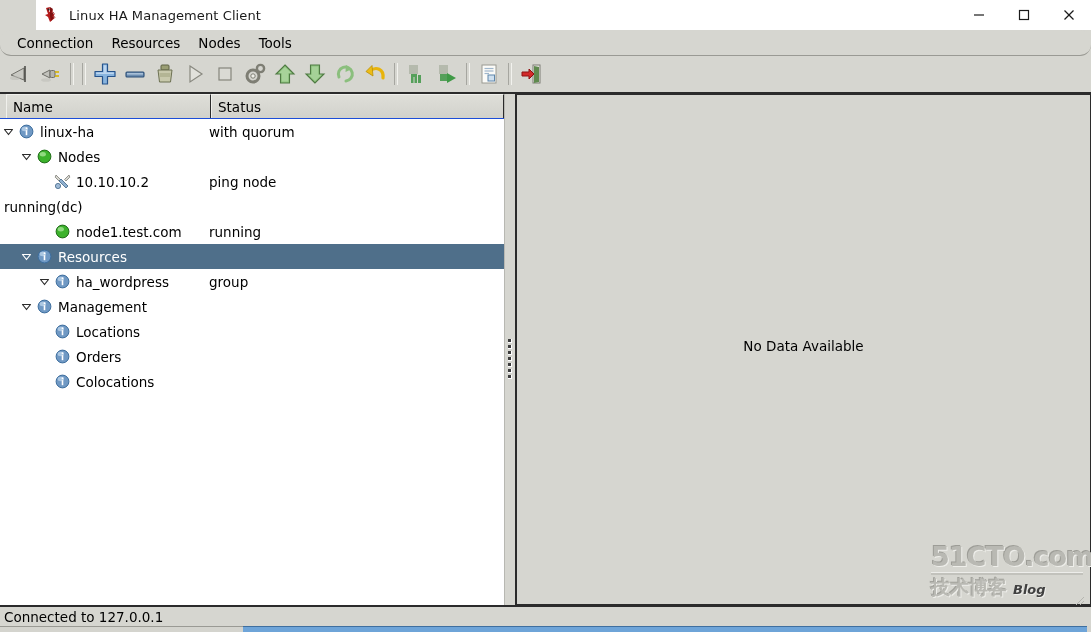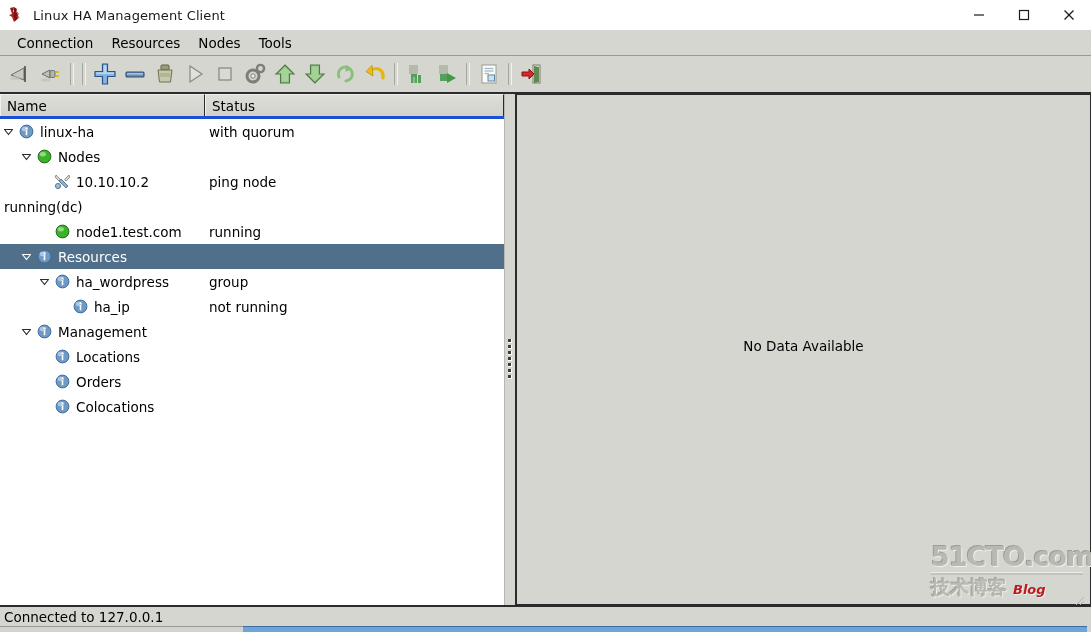--- a/index.html
+++ b/index.html
@@ -26,20 +26,21 @@
   }
 
   
   .titlebar {
     height: 30px;
     min-height: 30px;
     background: #ffffff;
     display: flex;
     align-items: center;
     position: relative;
+    margin-left: 36px;
   }
   .title-icon {
     width: 22px;
     height: 22px;
     margin-left: 5px;
     margin-right: 6px;
     position: relative;
     flex: 0 0 auto;
   }
   .title-text {
@@ -67,20 +68,21 @@
   
   .menubar {
     height: 26px;
     min-height: 26px;
     background: #d6d6d0;
     display: flex;
     align-items: center;
     padding-left: 8px;
     box-sizing: border-box;
     border-bottom: 1px solid #9a9a94;
+    border-radius: 11px;
   }
   .menu-item {
     padding: 3px 9px;
     font-size: 13.5px;
     color: #000000;
     white-space: nowrap;
   }
 
   
   .toolbar {
@@ -128,22 +130,23 @@
     flex-direction: column;
     background: #ffffff;
     border-right: 1px solid #b8b8b2;
     box-sizing: border-box;
   }
   .tree-header {
     display: flex;
     height: 25px;
     min-height: 25px;
     background: #d6d6d0;
-    border-bottom: 3px solid #1d4ed8;
-    box-sizing: border-box;
+    border-bottom: 1px solid #1d4ed8;
+    box-sizing: border-box;
+    padding-left: 6px;
   }
   .th {
     display: flex;
     align-items: center;
     padding-left: 6px;
     font-size: 13.5px;
     color: #000000;
     box-sizing: border-box;
     background: linear-gradient(to bottom, #dedeD8 0%, #d2d2cc 100%);
     border-right: 1px solid #2b2b2b;
@@ -293,21 +296,21 @@
     font-size: 19px;
     font-weight: bold;
     color: #b9b9b3;
     text-shadow: 1px 1px 0 #eeeeea, -1px -1px 0 #a2a29c;
     line-height: 21px;
   }
   .wm-blog {
     font-size: 13px;
     font-weight: bold;
     font-style: italic;
-    color: #b91c1c;
+    color: #404040;
     text-shadow: 1px 1px 0 #efefec;
     line-height: 16px;
   }
   .wm-corner {
     position: absolute;
     right: 0;
     bottom: -8px;
     width: 22px;
     height: 12px;
   }
@@ -624,36 +627,20 @@
                   <rect x="6.7" y="6.2" width="1.6" height="5" fill="#ffffff"></rect>
                   <rect x="6.7" y="3.4" width="1.6" height="1.8" fill="#ffffff"></rect>
                 </svg>
               </span>
               <span class="row-label">ha_wordpress</span>
             </div>
             <div class="statuscell">group</div>
           </div>
           <div class="row">
             <div class="namecell">
-              <span style="display: inline-block; width: 54px; flex: 0 0 auto;"></span>
-              <span class="twisty"></span>
-              <span class="row-icon">
-                <svg width="15" height="15" viewBox="0 0 15 15">
-                  <circle cx="7.5" cy="7.5" r="6.4" fill="#7099c4" stroke="#3d6e9e" stroke-width="1"></circle>
-                  <ellipse cx="5.8" cy="5" rx="3.2" ry="2.2" fill="#c4daf0" opacity="0.7"></ellipse>
-                  <rect x="6.7" y="6.2" width="1.6" height="5" fill="#ffffff"></rect>
-                  <rect x="6.7" y="3.4" width="1.6" height="1.8" fill="#ffffff"></rect>
-                </svg>
-              </span>
-              <span class="row-label">ha_ip</span>
-            </div>
-            <div class="statuscell">not running</div>
-          </div>
-          <div class="row">
-            <div class="namecell">
               <span style="display: inline-block; width: 18px; flex: 0 0 auto;"></span>
               <span class="twisty">
                 <svg width="11" height="11" viewBox="0 0 11 11">
                   <path d="M1.5 3.5 L9.5 3.5 L5.5 8.5 Z" fill="none" stroke="#2b2b2b" stroke-width="1.2" stroke-linejoin="round"></path>
                 </svg>
               </span>
               <span class="row-icon">
                 <svg width="15" height="15" viewBox="0 0 15 15">
                   <circle cx="7.5" cy="7.5" r="6.4" fill="#7099c4" stroke="#3d6e9e" stroke-width="1"></circle>
                   <ellipse cx="5.8" cy="5" rx="3.2" ry="2.2" fill="#c4daf0" opacity="0.7"></ellipse>

